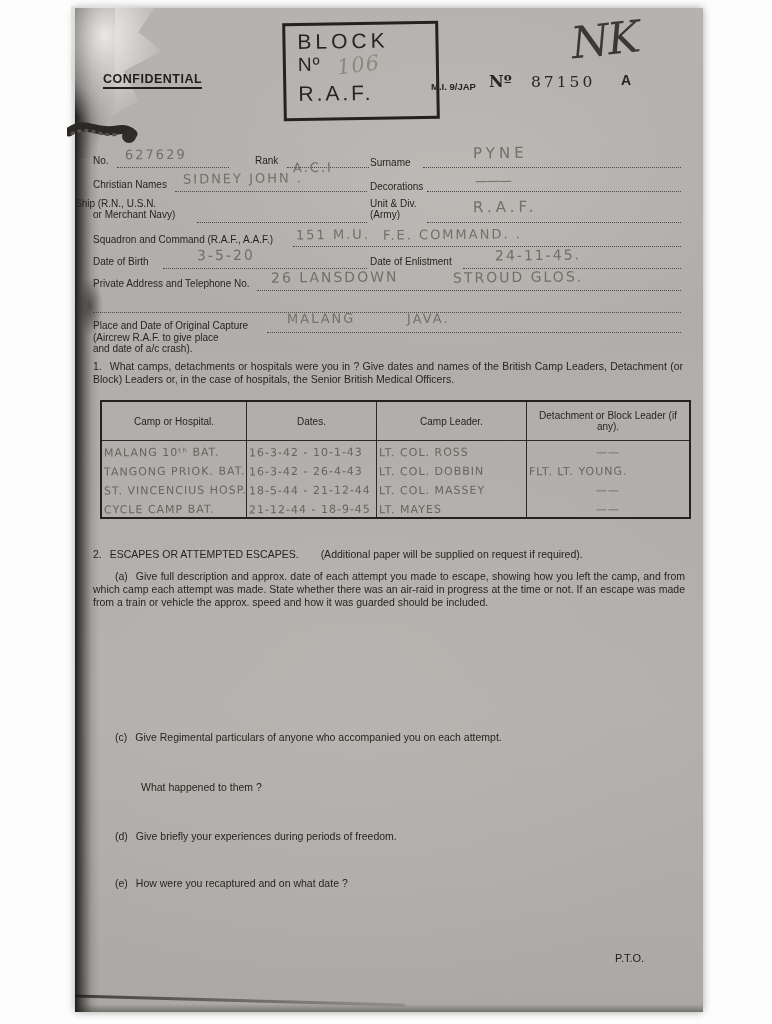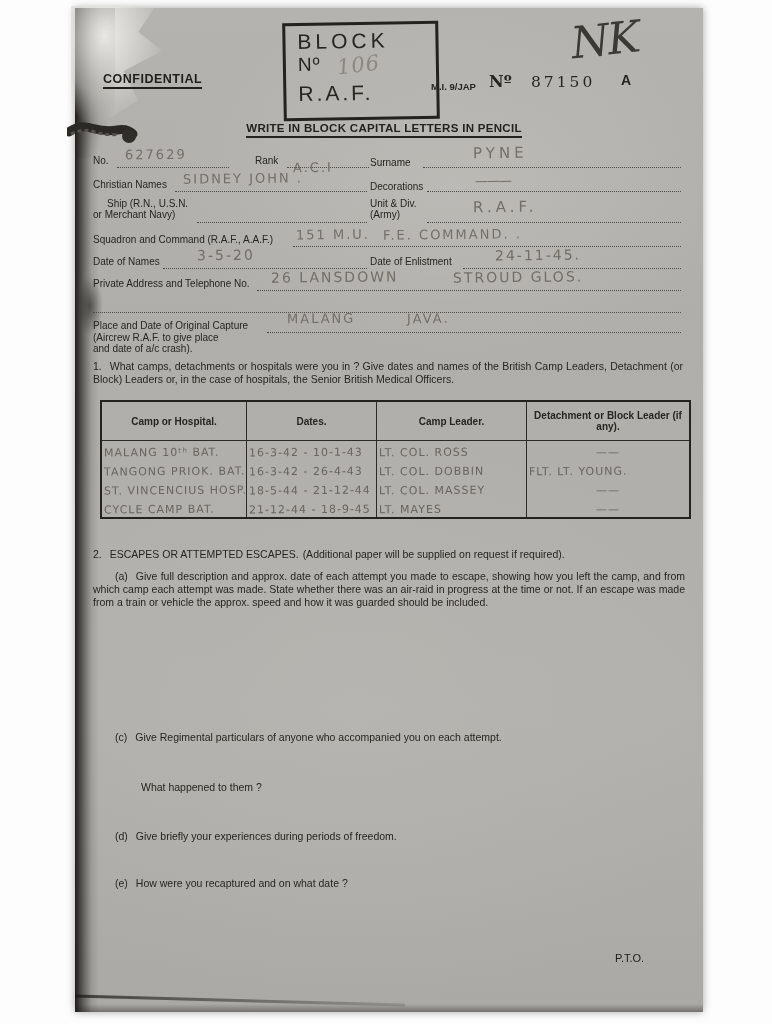--- a/index.html
+++ b/index.html
@@ -50,21 +50,21 @@
       font-size:44px;color:#3a3934;transform:rotate(-6deg);letter-spacing:-2px;}
   .instruction{position:absolute;left:0;right:10px;top:110px;text-align:center;}
   .instruction span{font-size:11.5px;font-weight:bold;color:#23221e;border-bottom:2px solid #23221e;
       padding-bottom:2px;letter-spacing:.3px;}
 
   .qtext{position:absolute;font-size:10.5px;line-height:13px;color:#26251f;text-align:justify;}
   .qnum{font-weight:normal;margin-right:8px;}
 
   table.camps{position:absolute;left:25px;top:392px;width:568px;border-collapse:collapse;
       border:2.5px solid #23221e;table-layout:fixed;}
-  table.camps th{border:1.5px solid #2c2a25;font-size:10px;font-weight:bold;color:#26251f;
+  table.camps th{border:1.5px solid #2c2a25;font-size:10px;font-weight:normal;color:#26251f;
       padding:4px 2px;height:30px;vertical-align:middle;}
   table.camps td{border-left:1.5px solid #2c2a25;border-right:1.5px solid #2c2a25;height:19px;
       padding:0 2px;position:relative;overflow:visible;}
   td .hw{position:static;display:inline-block;font-size:11px;letter-spacing:1px;transform:rotate(-.4deg);color:#67655e;}
   td.cdash{text-align:center;}
 
   .pto{position:absolute;left:540px;top:944px;font-size:11px;font-weight:normal;color:#1d1c19;}
   .dash-wide{letter-spacing:-1px;}
 </style>
 </head>
@@ -97,55 +97,52 @@
       </div>
       <div class="stamp-raf">R.A.F.</div>
     </div>
 
     <div class="mi9">M.I. 9/JAP</div>
     <div class="mi9-no">Nº</div>
     <div class="mi9-num">87150</div>
     <div class="mi9-suffix">A</div>
     <div class="pencil-mark">NK</div>
 
-    <div class="instruction">
-      <span>WRITE IN BLOCK CAPITAL LETTERS IN PENCIL</span>
-    </div>
 
     <span class="lbl" style="left:18px;top:147px">No.</span>
     <div class="dotline" style="left:42px;top:158px;width:112px"></div>
     <span class="hw" style="left:50px;top:139px">627629</span>
     <span class="lbl" style="left:180px;top:147px">Rank</span>
     <div class="dotline" style="left:212px;top:158px;width:82px"></div>
     <span class="hw" style="left:218px;top:152px">A.C.I</span>
     <span class="lbl" style="left:295px;top:149px">Surname</span>
     <div class="dotline" style="left:348px;top:158px;width:258px"></div>
     <span class="hw hw-lg" style="left:398px;top:136px">PYNE</span>
 
     <span class="lbl" style="left:18px;top:171px">Christian Names</span>
     <div class="dotline" style="left:100px;top:182px;width:192px"></div>
     <span class="hw" style="left:108px;top:163px">SIDNEY JOHN  .</span>
     <span class="lbl" style="left:295px;top:173px">Decorations</span>
     <div class="dotline" style="left:352px;top:182px;width:254px"></div>
     <span class="hw dash-wide" style="left:400px;top:165px">———</span>
 
-    <span class="lbl" style="left:32px;top:190px">Ship (R.N., U.S.N.</span>
+    <span class="lbl" style="left:0;top:190px">Ship (R.N., U.S.N.</span>
     <span class="lbl" style="left:18px;top:201px">or Merchant Navy)</span>
     <div class="dotline" style="left:122px;top:213px;width:170px"></div>
     <span class="lbl" style="left:295px;top:190px">Unit &amp; Div.</span>
     <span class="lbl" style="left:295px;top:201px">(Army)</span>
     <div class="dotline" style="left:352px;top:213px;width:254px"></div>
     <span class="hw hw-lg" style="left:398px;top:190px">R.A.F.</span>
 
     <span class="lbl" style="left:18px;top:226px">Squadron and Command (R.A.F., A.A.F.)</span>
     <div class="dotline" style="left:218px;top:237px;width:388px"></div>
     <span class="hw" style="left:221px;top:219px">151 M.U.</span>
     <span class="hw" style="left:308px;top:219px">F.E.  COMMAND.   .</span>
 
-    <span class="lbl" style="left:18px;top:248px">Date of Names</span>
+    <span class="lbl" style="left:18px;top:248px">Date of Birth</span>
     <div class="dotline" style="left:88px;top:259px;width:204px"></div>
     <span class="hw" style="left:122px;top:239px;font-size:14px">3-5-20</span>
     <span class="lbl" style="left:295px;top:248px">Date of Enlistment</span>
     <div class="dotline" style="left:388px;top:259px;width:218px"></div>
     <span class="hw" style="left:420px;top:239px;font-size:14px">24-11-45.</span>
 
     <span class="lbl" style="left:18px;top:270px">Private Address and Telephone No.</span>
     <div class="dotline" style="left:182px;top:281px;width:424px"></div>
     <span class="hw" style="left:196px;top:261px;font-size:14px">26 LANSDOWN</span>
     <span class="hw" style="left:378px;top:261px;font-size:14px">STROUD  GLOS.</span>
@@ -194,21 +191,21 @@
         <tr>
           <td><span class="hw">CYCLE CAMP BAT.</span></td>
           <td><span class="hw">21-12-44 - 18-9-45</span></td>
           <td><span class="hw">LT.  MAYES</span></td>
           <td class="cdash"><span class="hw dash-wide">——</span></td>
         </tr>
       </tbody>
     </table>
 
     <div class="qtext" style="left:18px;top:540px;width:590px;text-align:left">
-      <span class="qnum">2.</span><span style="margin-right:4px">ESCAPES OR ATTEMPTED ESCAPES.</span><span>(Additional paper will be supplied on request if required).</span>
+      <span class="qnum">2.</span><span style="margin-right:22px">ESCAPES OR ATTEMPTED ESCAPES.</span><span>(Additional paper will be supplied on request if required).</span>
     </div>
     <div class="qtext" style="left:18px;top:562px;width:592px;text-indent:22px">
       <span class="qnum">(a)</span><span>Give full description and approx. date of each attempt you made to escape, showing how you left the camp, and from which camp each attempt was made.   State whether there was an air-raid in progress at the time or not.   If an escape was made from a train or vehicle the approx. speed and how it was guarded should be included.</span>
     </div>
     <div class="qtext" style="left:40px;top:723px;width:560px;text-align:left">
       <span class="qnum">(c)</span><span>Give Regimental particulars of anyone who accompanied you on each attempt.</span>
     </div>
     <div class="qtext" style="left:66px;top:773px;width:400px;text-align:left">
       <span>What happened to them ?</span>
     </div>

